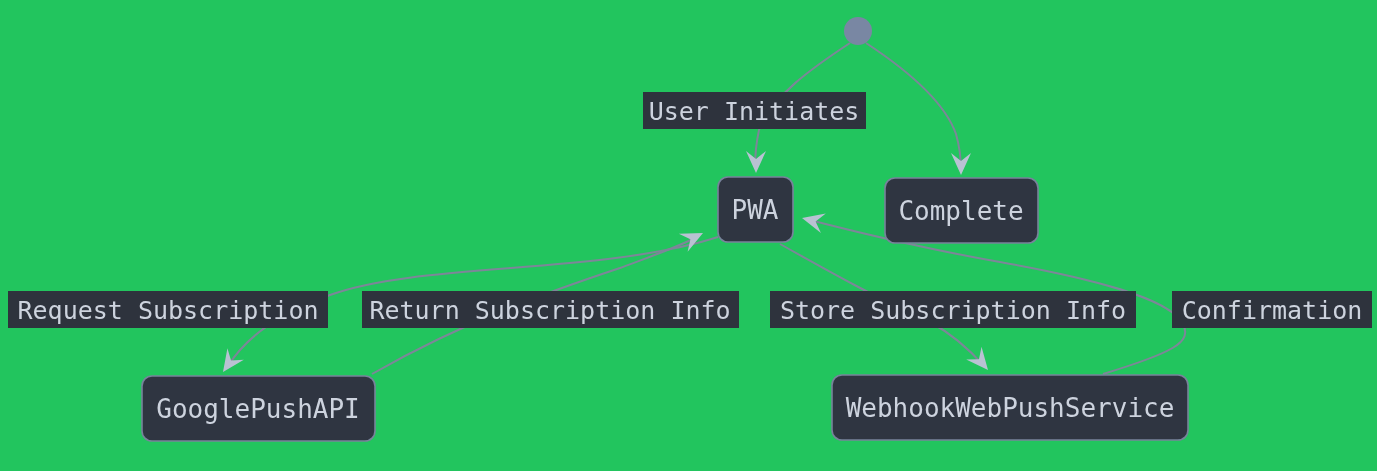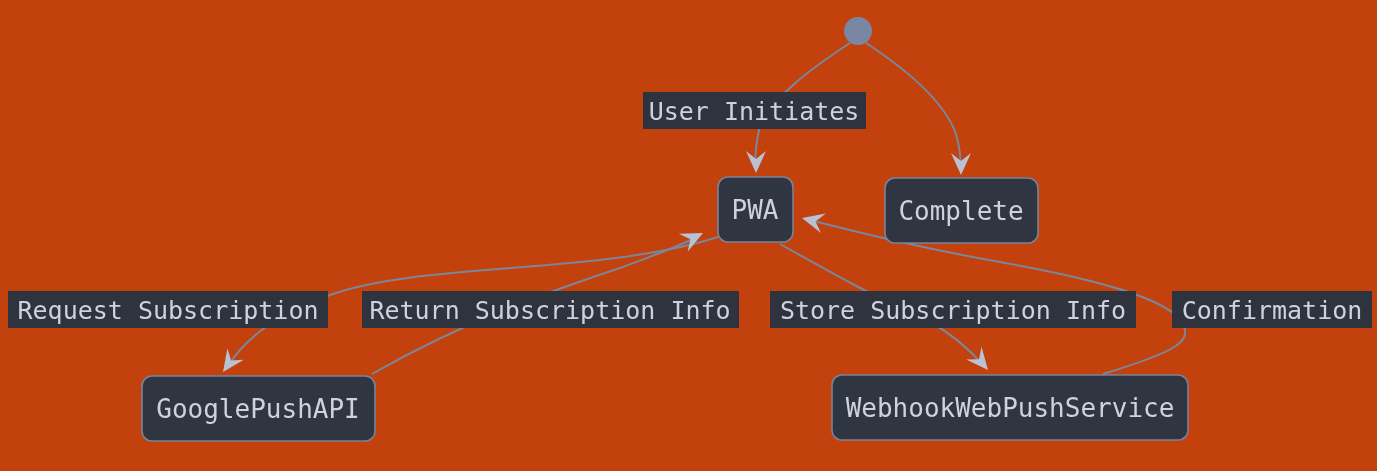--- a/index.html
+++ b/index.html
@@ -4,21 +4,21 @@
 <style>
   html, body {
     margin: 0;
     padding: 0;
     background: #272b33;
   }
   .canvas-wrap {
     width: 1377px;
     height: 471px;
     overflow: hidden;
-    background: #c2410c;
+    background: #22c55e;
     position: relative;
   }
   svg { display: block; }
 
   .edge-path {
     fill: none;
     stroke: #7d8699;
     stroke-width: 2px;
   }
   .arrowhead {

